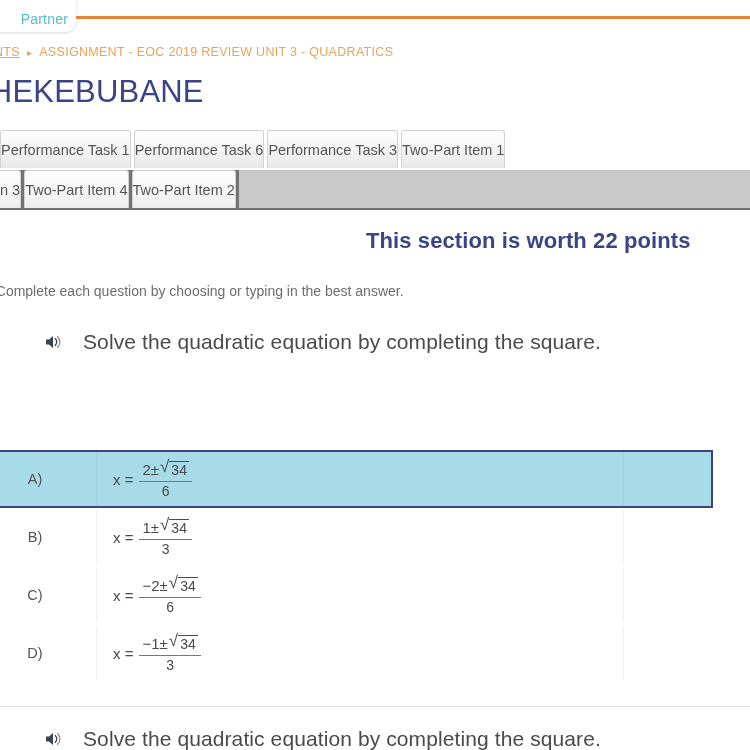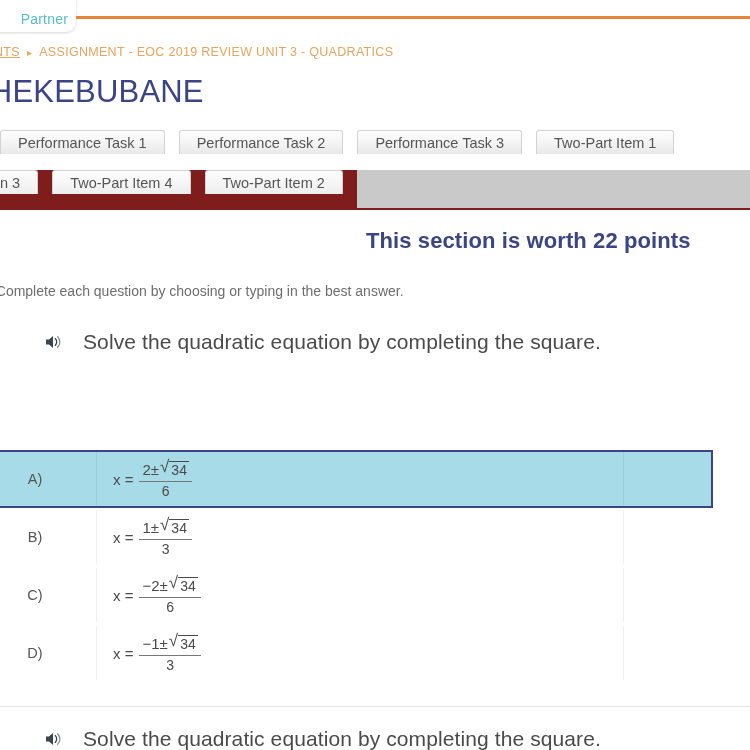--- a/index.html
+++ b/index.html
@@ -92,35 +92,35 @@
     position: absolute;
     left: 0; top: 130px;
     width: 750px;
   }
   .tabrow {
     position: relative;
     height: 40px;
     display: flex;
     align-items: flex-start;
   }
-  .tabrow.row2 { background: #7f1d1d; }
+  .tabrow.row2 { background: #737373; }
   .tab {
-    height: 24px;
+    height: 38px;
     display: flex;
     align-items: center;
     justify-content: center;
-    padding: 0 17px;
+    padding: 0 0;
     font-size: 14.5px;
     color: #555555;
     white-space: nowrap;
     background: linear-gradient(to bottom, #fefefe 0%, #f2f2f2 60%, #e8e8e8 100%);
     border: 1px solid #d2d2d2;
     border-bottom: none;
     border-radius: 3px 3px 0 0;
-    margin-right: 14px;
+    margin-right: 3px;
     box-shadow: inset 0 1px 0 #ffffff;
   }
   .tab.clipped-left {
     border-left: none;
     border-radius: 0 3px 0 0;
     padding-left: 0;
   }
   .tabrow.row2 .tab {
     background: linear-gradient(to bottom, #fdfdfd 0%, #f4f4f4 65%, #ededed 100%);
   }
@@ -299,21 +299,21 @@
     <span class="crumb-link">NTS</span>
     <span class="crumb-sep">▸</span>
     <span class="crumb-current">ASSIGNMENT - EOC 2019 REVIEW UNIT 3 - QUADRATICS</span>
   </div>
 
   <div class="page-title">ent - HEKEBUBANE</div>
 
   <div class="tabbar">
     <div class="tabrow row1">
       <div class="tab">Performance Task 1</div>
-      <div class="tab">Performance Task 2</div>
+      <div class="tab">Performance Task 6</div>
       <div class="tab">Performance Task 3</div>
       <div class="tab">Two-Part Item 1</div>
     </div>
     <div class="tabrow row2">
       <div class="tab clipped-left">n 3</div>
       <div class="tab">Two-Part Item 4</div>
       <div class="tab">Two-Part Item 2</div>
       <div class="tab-filler"></div>
     </div>
   </div>

